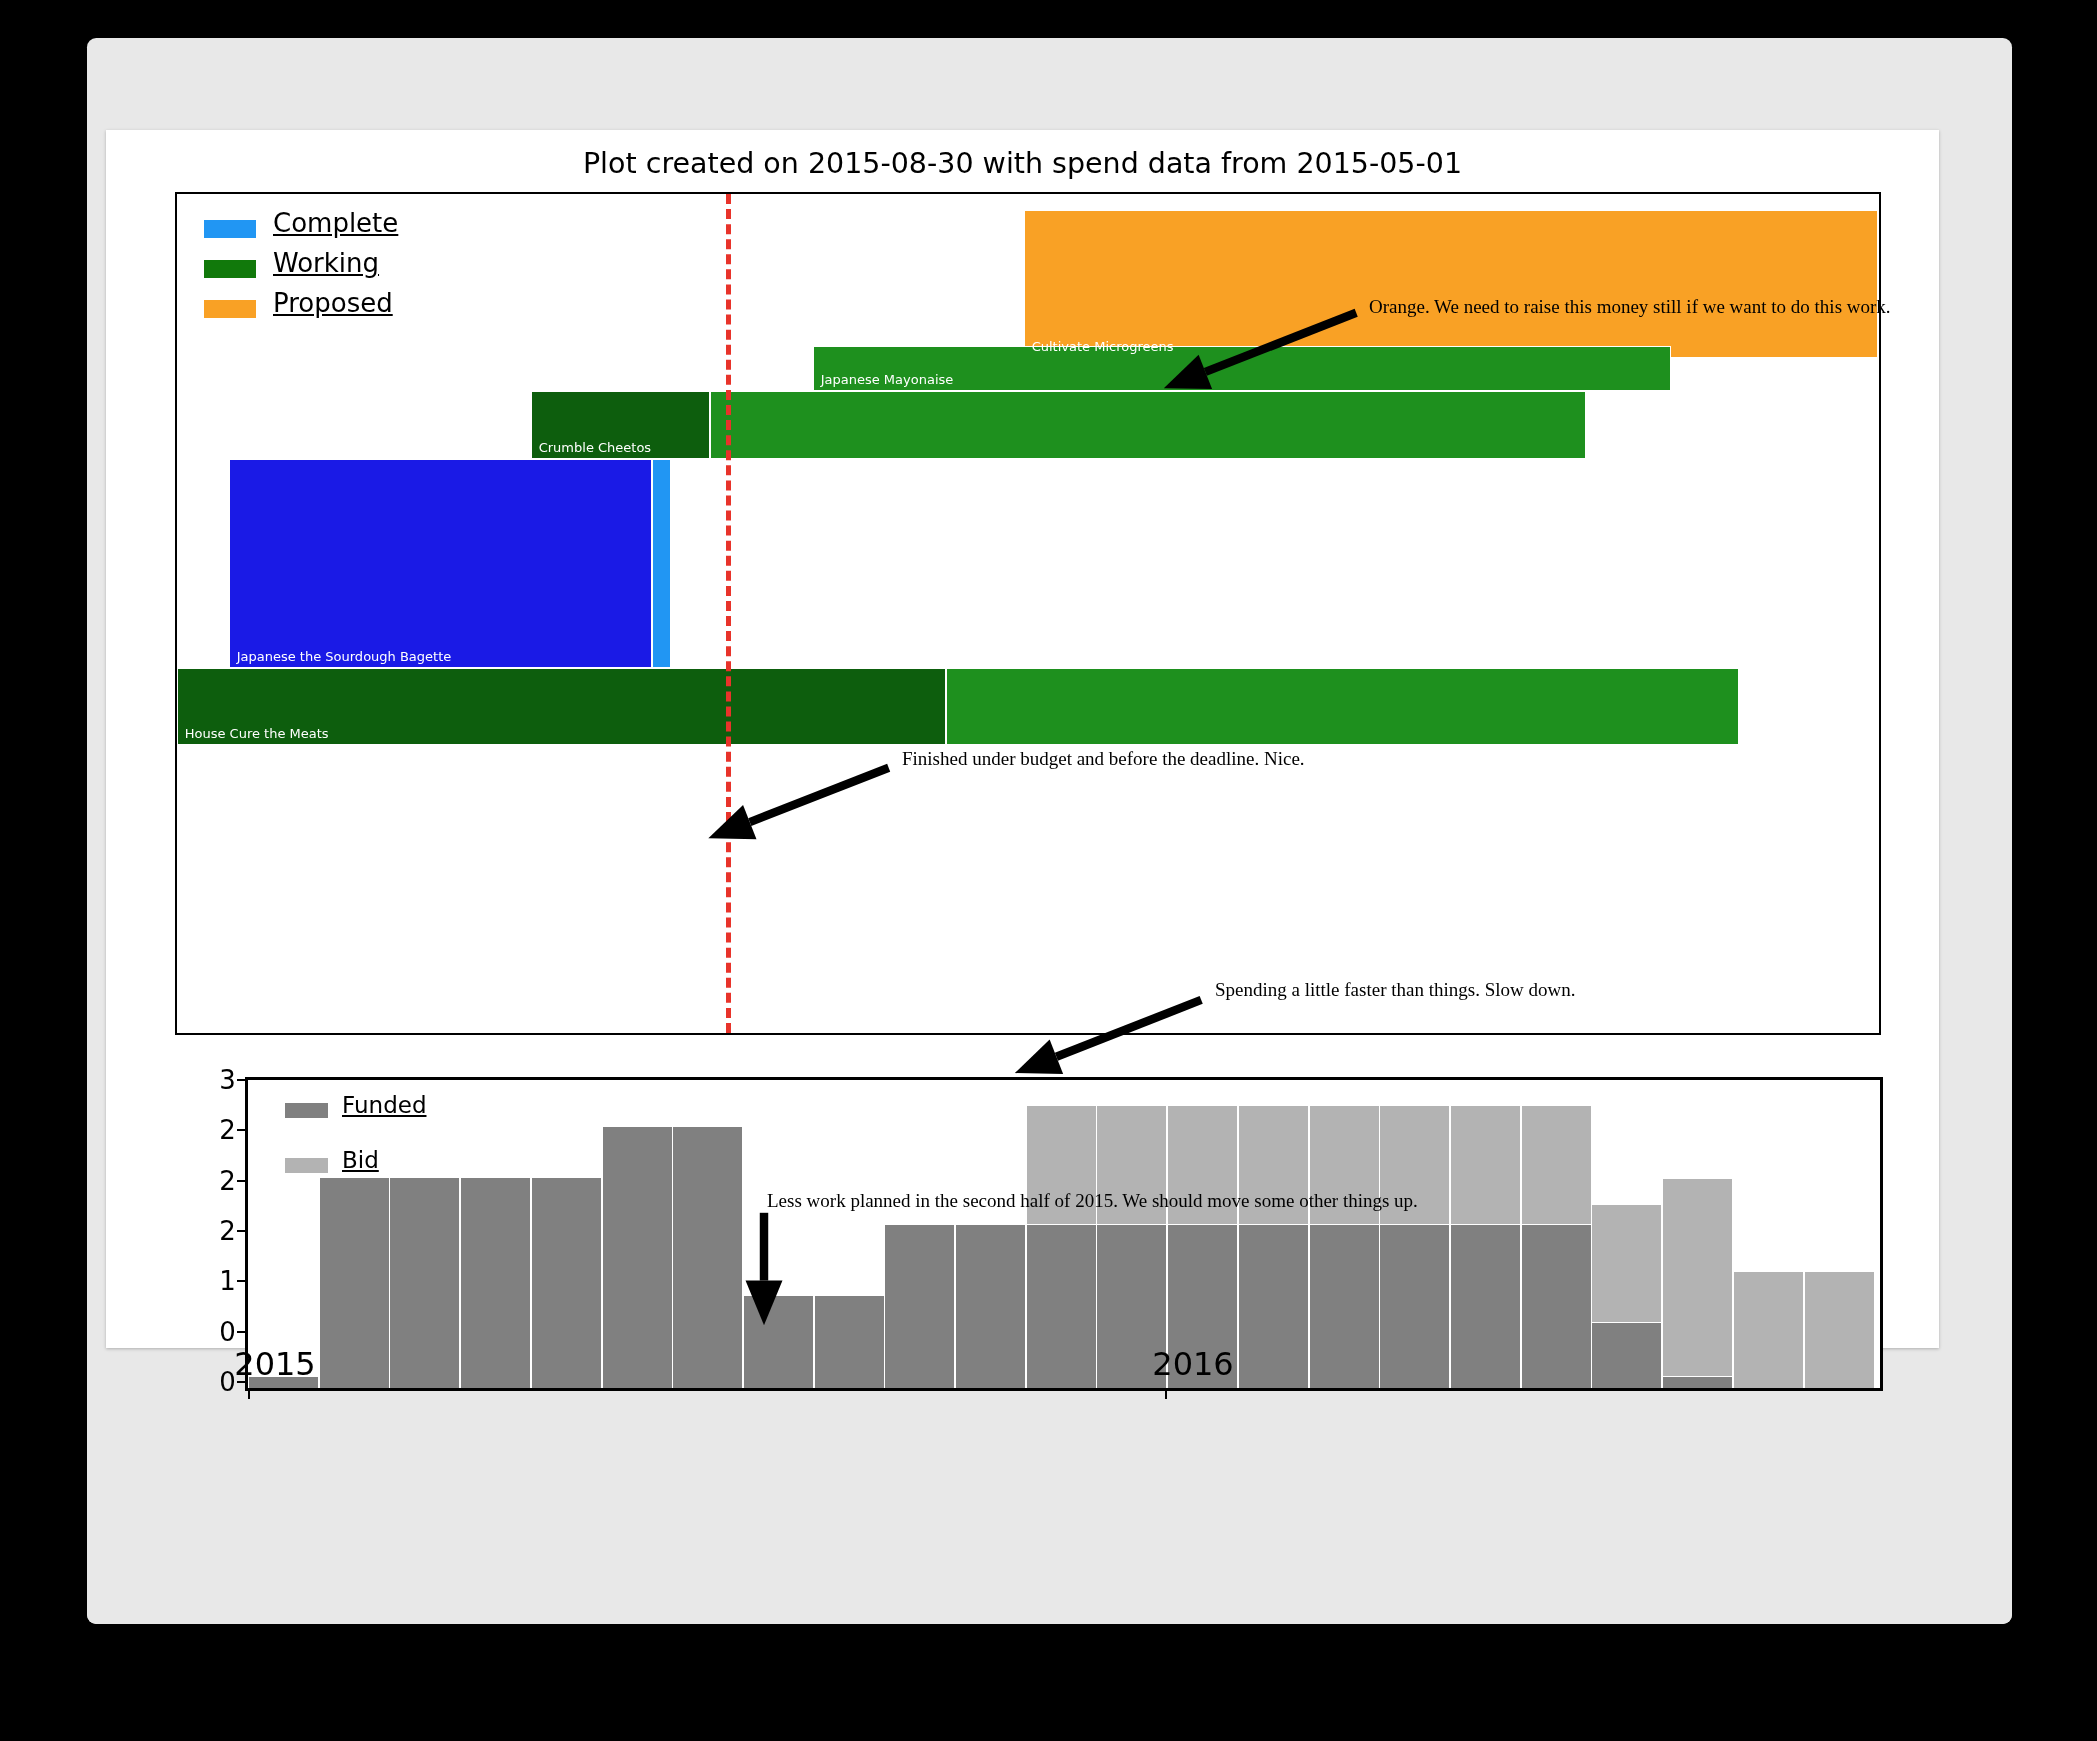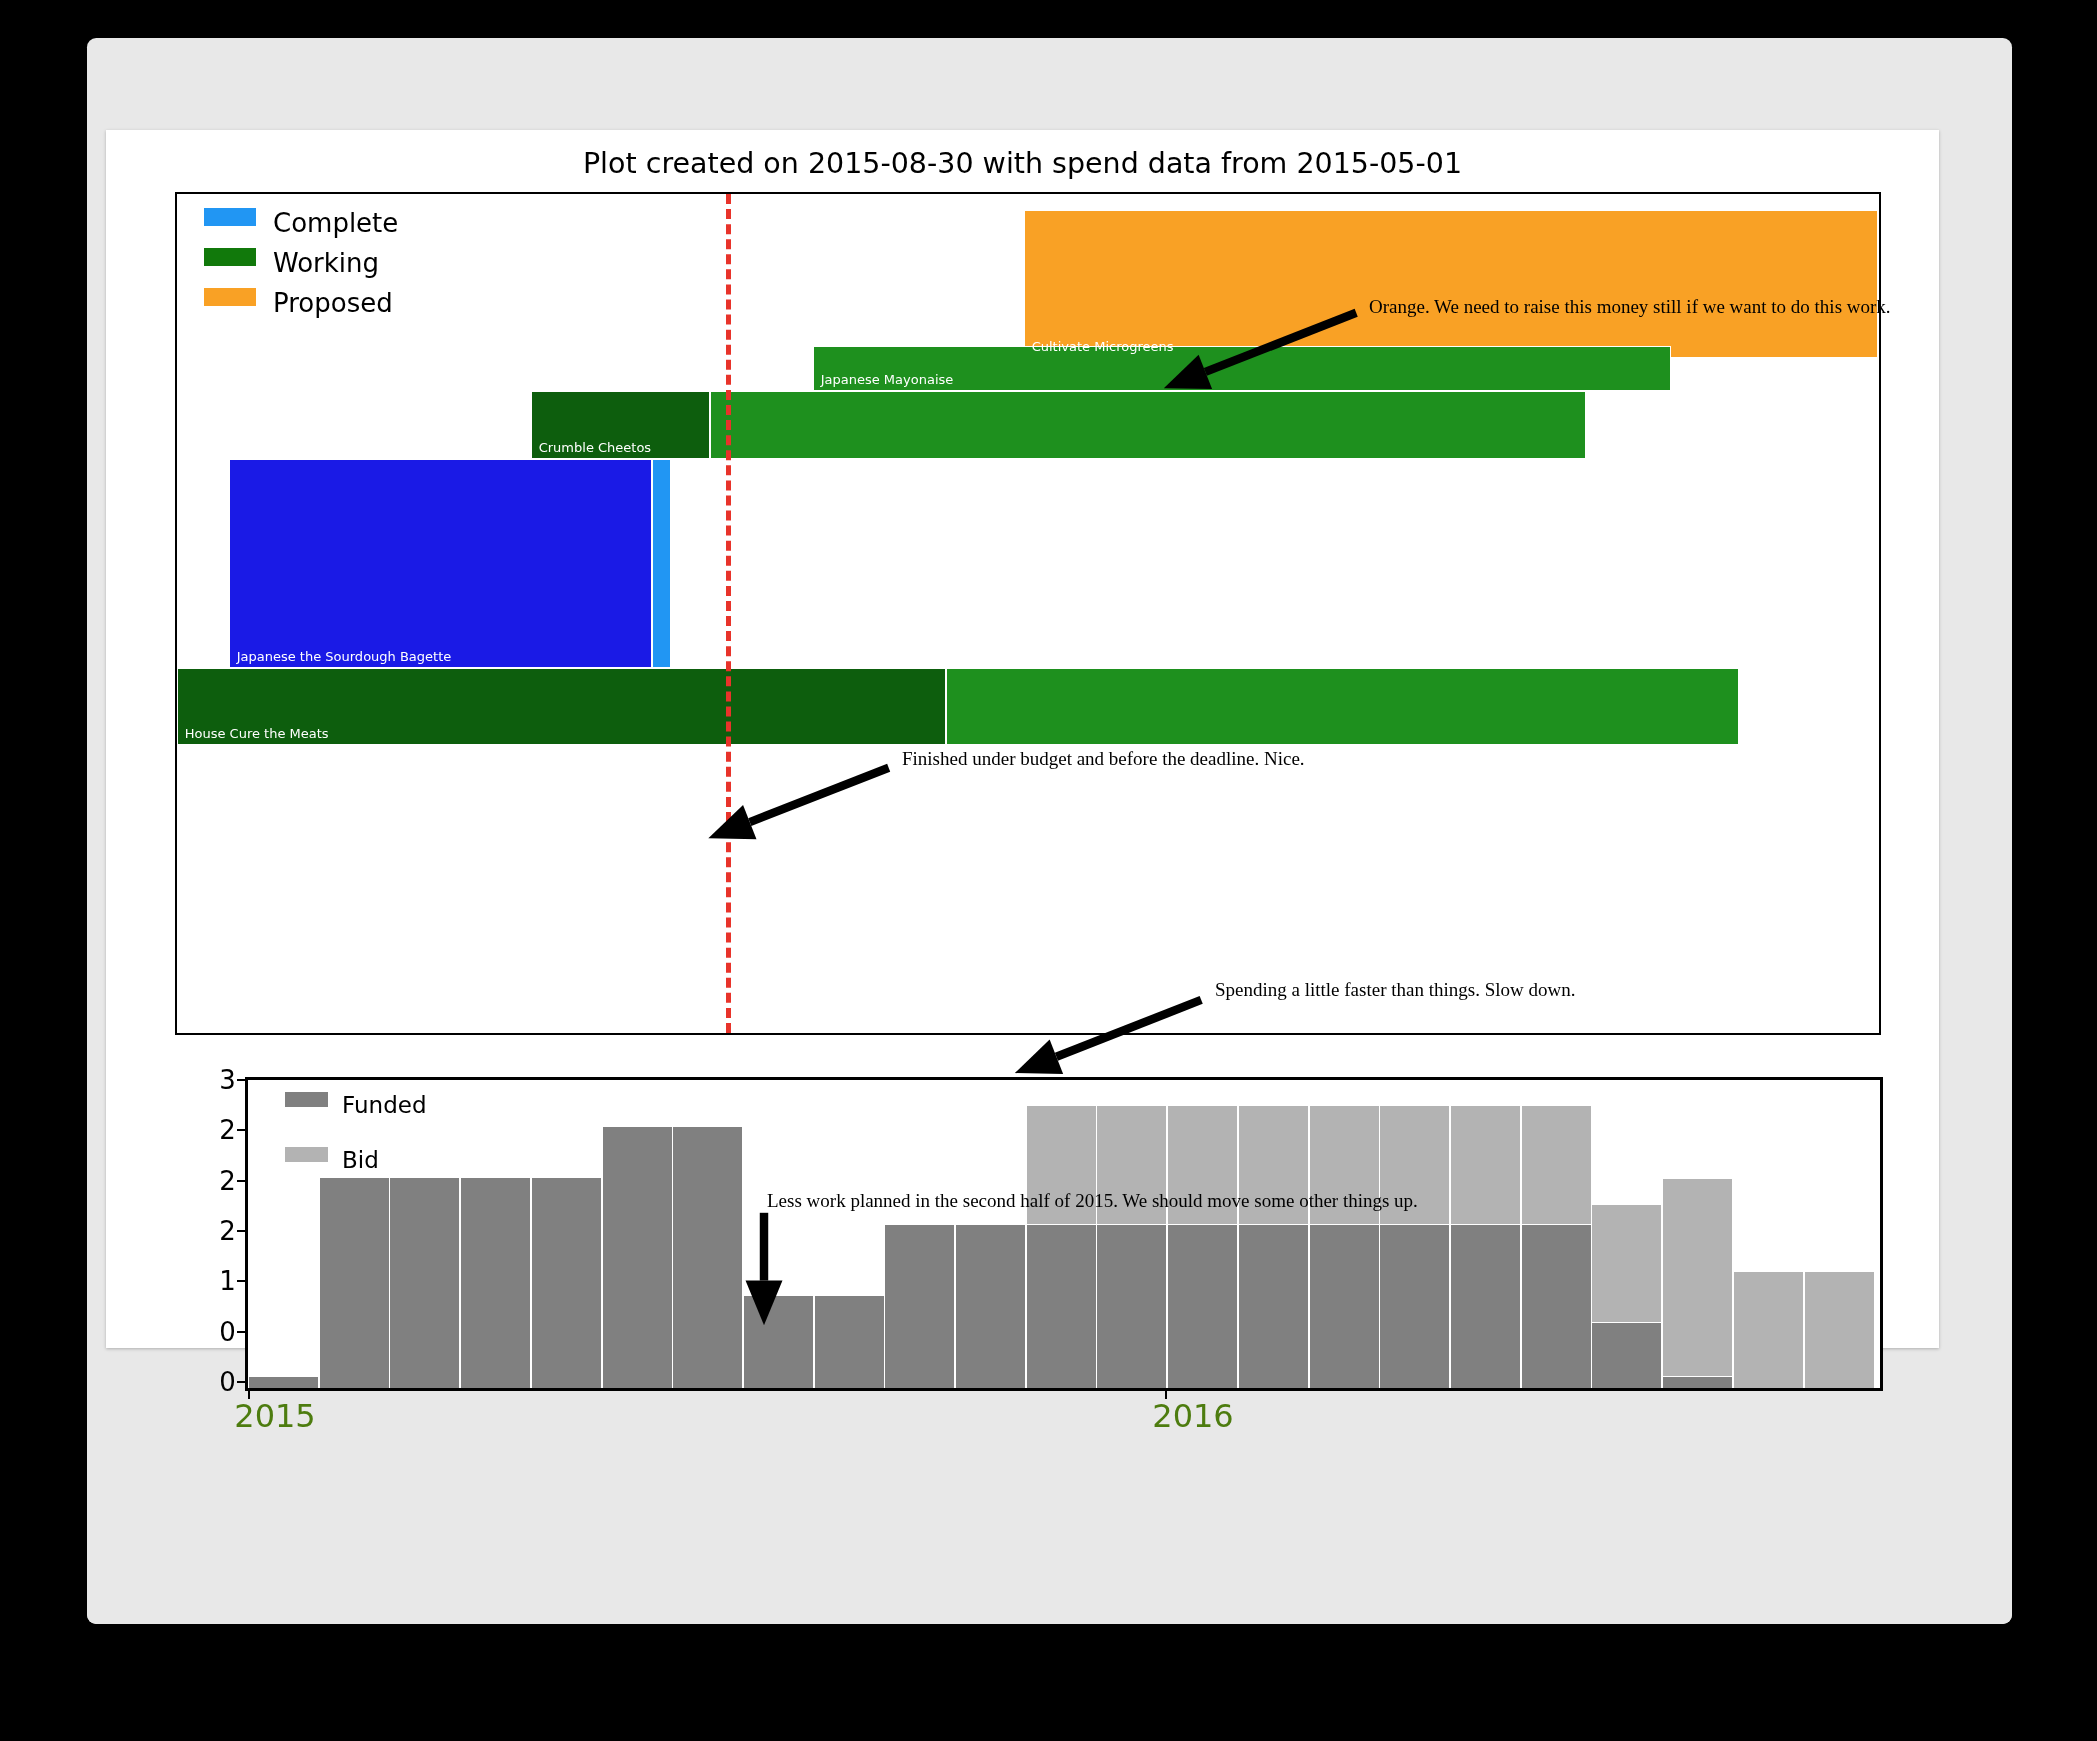--- a/index.html
+++ b/index.html
@@ -120,21 +120,21 @@
     border-left: 5.4px dashed #e8332a;
     z-index: 9;
   }
 
   
   #gantt-legend {
     position: absolute;
     left: 27px; top: 14px;
     z-index: 12;
   }
-  .leg-row { display: flex; align-items: flex-start; margin-bottom: 10px; }
+  .leg-row { display: flex; align-items: flex-end; margin-bottom: 10px; text-decoration: underline; }
   .leg-swatch { width: 52px; height: 17.7px; margin-right: 17px; }
   .leg-label {
     font-family: "DejaVu Sans", sans-serif;
     font-size: 26px;
     color: #000;
   }
 
   
   .anno {
     position: absolute;
@@ -173,24 +173,24 @@
   .sbar-funded, .sbar-bid {
     position: absolute;
     bottom: 0;
     box-sizing: border-box;
     border-left: 1.5px solid #fff;
     border-right: 1.5px solid #fff;
     border-top: 1.5px solid #fff;
   }
   .xtick-label {
     position: absolute;
-    top: 1267px;
+    top: 1215px;
     font-family: "DejaVu Sans", sans-serif;
     font-size: 32px;
-    color: #4d7c0f;
+    color: #000000;
     transform: translateX(-50%);
   }
   .xtickmark {
     position: absolute;
     top: 100%;
     width: 0; height: 10.8px;
     border-left: 2.3px solid #000;
   }
 </style>
 </head>

